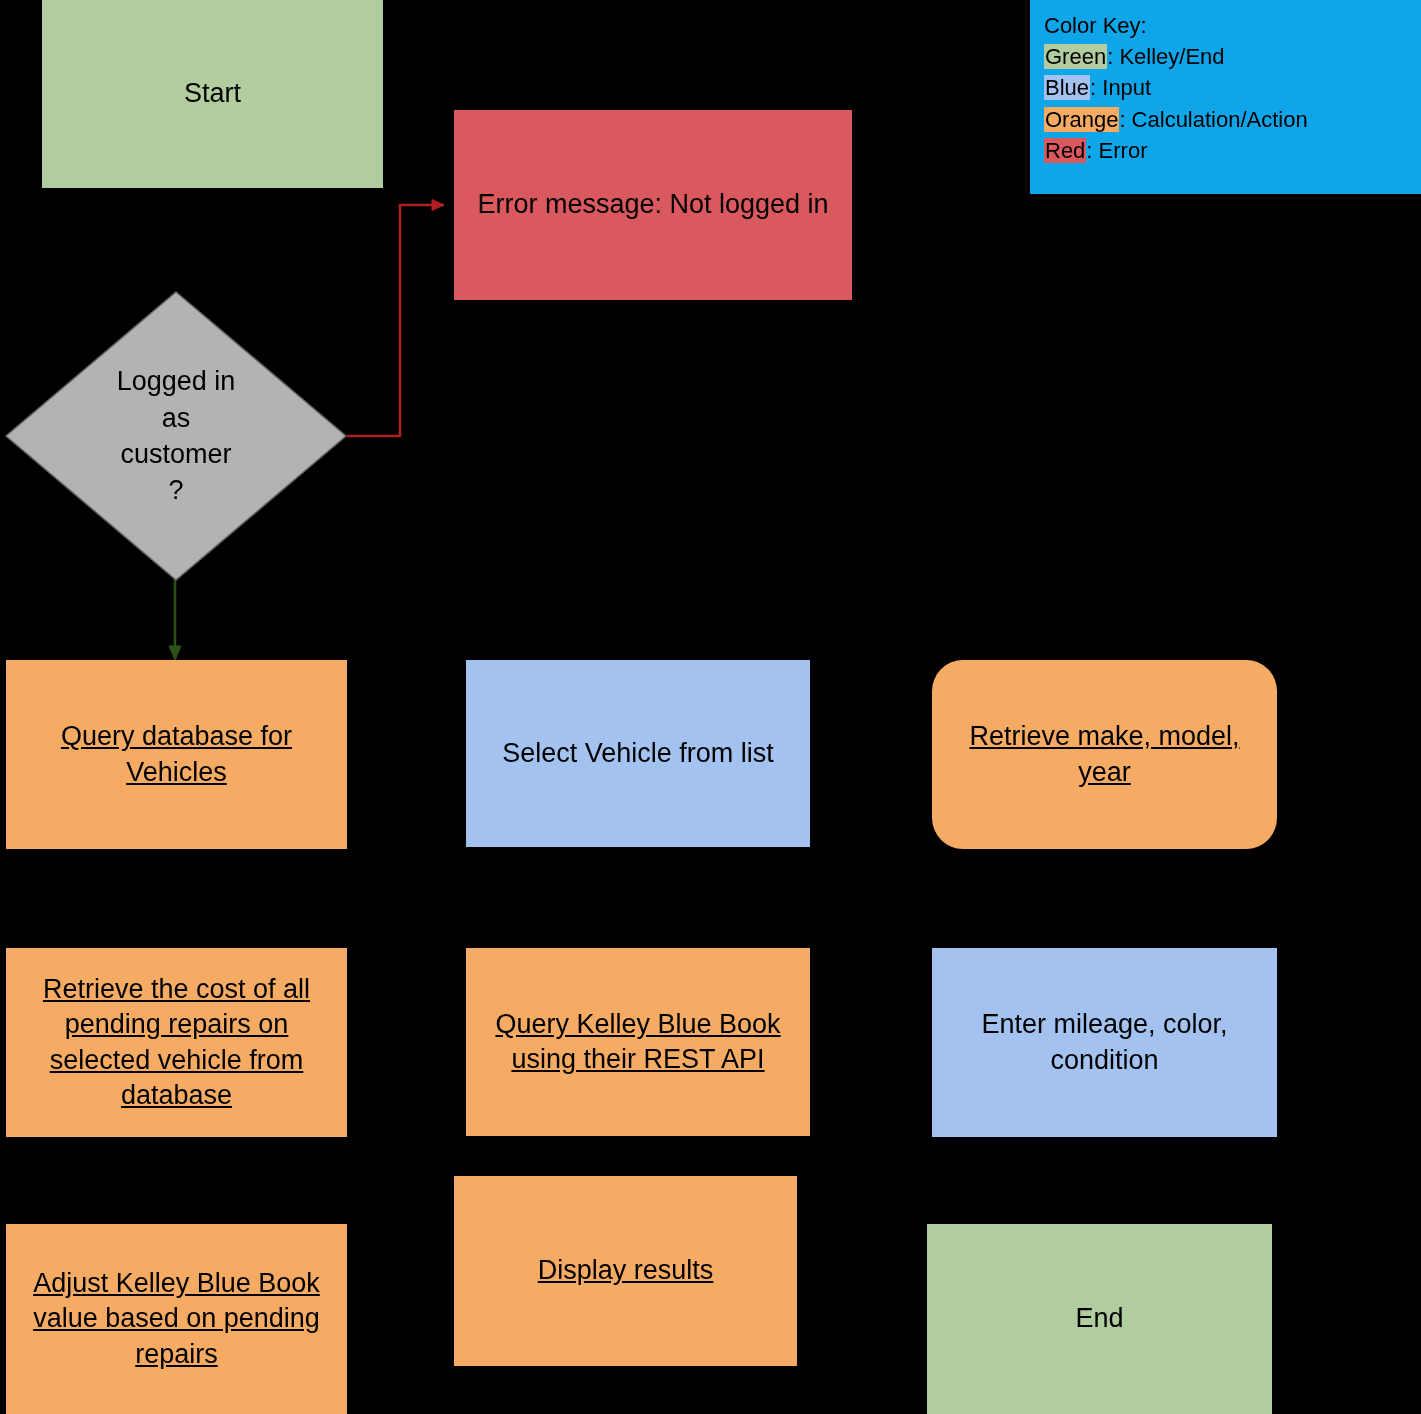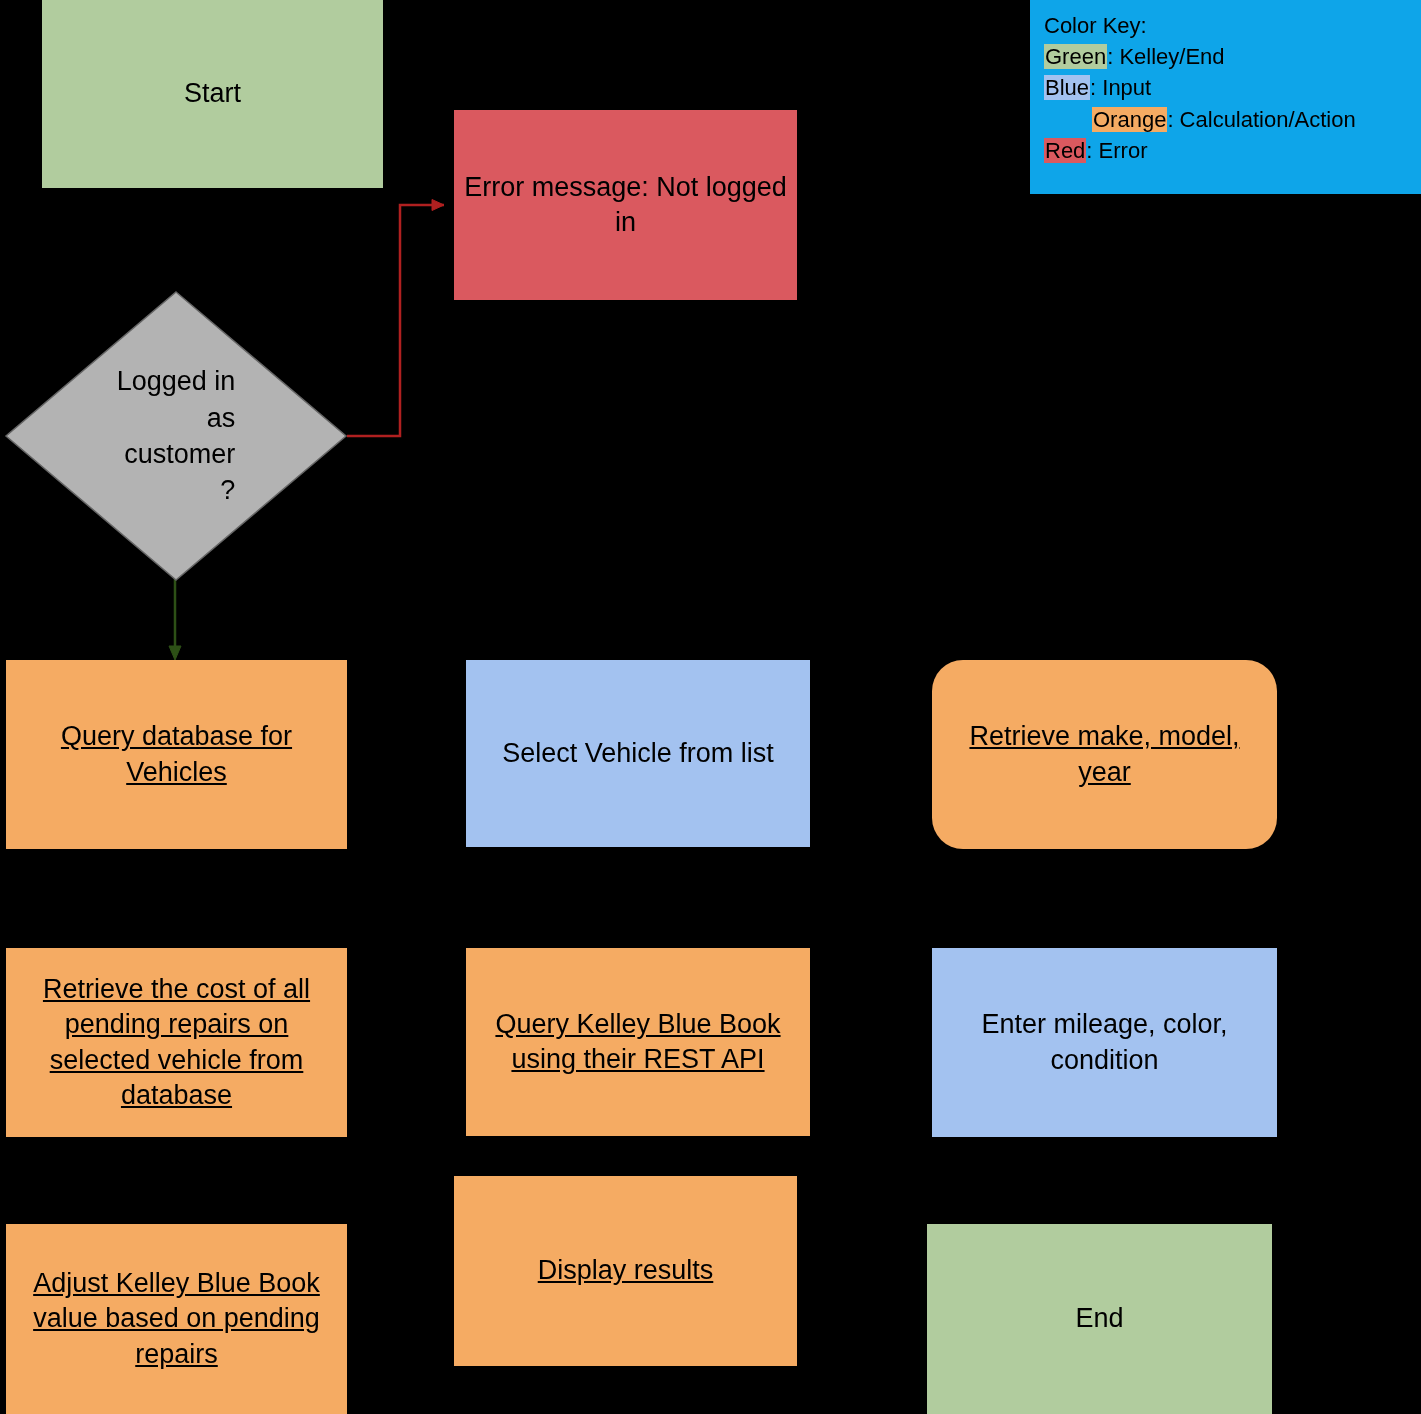--- a/index.html
+++ b/index.html
@@ -47,21 +47,21 @@
     height: 100%;
   }
   .diamond-label {
     position: absolute;
     left: 0; top: 0;
     width: 100%;
     height: 100%;
     display: flex;
     align-items: center;
     justify-content: center;
-    text-align: right;
+    text-align: center;
     color: #000000;
     font-size: 27px;
     line-height: 1.35;
     white-space: pre-line;
   }
 
   #legend {
     position: absolute;
     left: 1030px;
     top: 0px;
@@ -73,21 +73,21 @@
     color: #000000;
     font-size: 22px;
     line-height: 1.42;
   }
   #legend .row { white-space: nowrap; }
   .sw {
     padding: 0 1px;
   }
   .sw-green  { background: #b1cc9e; }
   .sw-blue   { background: #a3c2f0; }
-  .sw-orange { background: #f5ab63; margin-left: 48px; }
+  .sw-orange { background: #f5ab63; }
   .sw-red    { background: #da595f; }
 
   svg.edges {
     position: absolute;
     left: 0; top: 0;
     width: 1421px;
     height: 1414px;
     pointer-events: none;
   }
 </style>
@@ -106,21 +106,21 @@
     <g>
       <path d="M 175 570 L 175 650" fill="none" stroke="#2d5016" stroke-width="2.5"></path>
       <path d="M 175 660 L 169 646 L 181 646 Z" fill="#2d5016" stroke="#2d5016" stroke-width="1"></path>
     </g>
   </svg>
 
   <div class="node green" style="left:6px; top:0px; width:341px; height:188px;margin-left:36px;">
     <span>Start</span>
   </div>
 
-  <div class="node red" style="left:454px; top:110px; width:343px; height:190px;align-items:center;">
+  <div class="node red" style="left:454px; top:110px; width:398px; height:190px;align-items:center;">
     <span>Error message: Not logged in</span>
   </div>
 
   <div class="diamond-wrap" style="left:4px; top:290px; width:344px; height:292px;">
     <svg class="diamond-shape" viewBox="0 0 344 292" preserveAspectRatio="none">
       <polygon points="172,2 342,146 172,290 2,146" fill="#b3b3b3" stroke="#666666" stroke-width="1.5"></polygon>
     </svg>
     <div class="diamond-label">Logged in
 as
 customer

